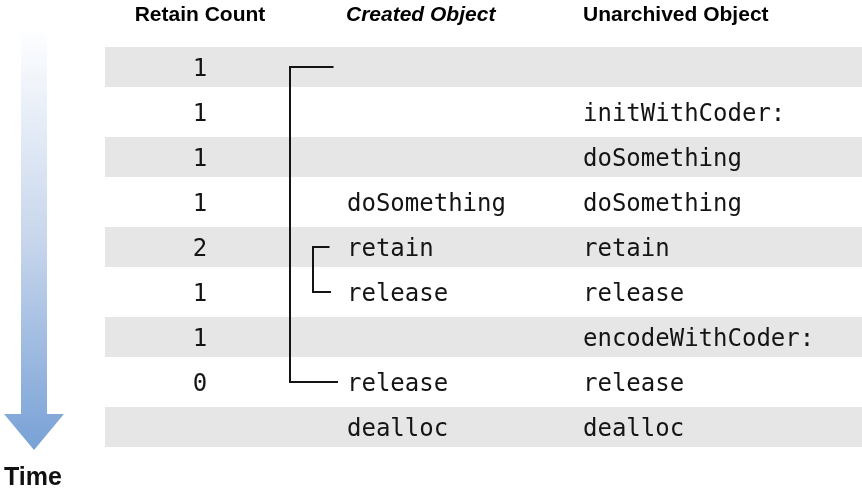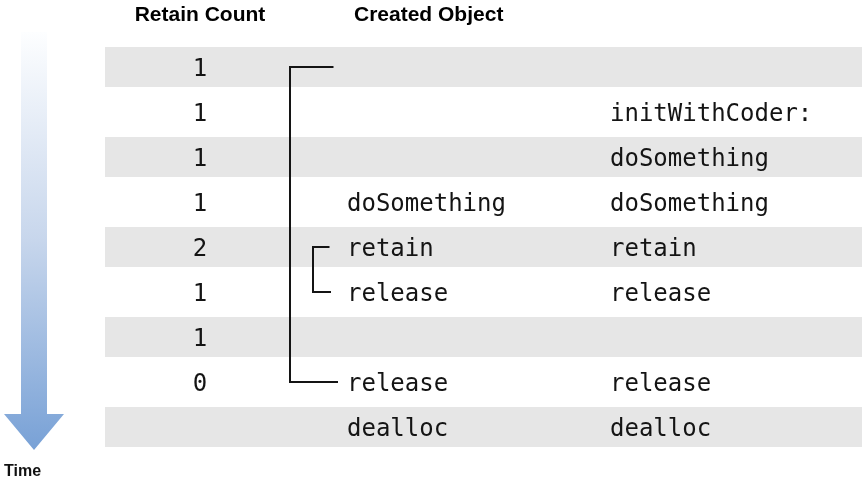--- a/index.html
+++ b/index.html
@@ -9,40 +9,40 @@
   }
 
   
   .time-arrow { position:absolute; left:0; top:0; }
   .time-arrow .at-top { stop-color: var(--arrow-top,#fdfeff); }
   .time-arrow .at-mid { stop-color: var(--arrow-mid,#c7d6ec); }
   .time-arrow .at-bot { stop-color: var(--arrow-bottom,#78a1d6); }
 
   .time-label {
     position:absolute; left:4px; top:462px;
-    font-size:16px; font-weight:bold; color:#111; letter-spacing:0px;
+    font-size:25px; font-weight:bold; color:#111; letter-spacing:0px;
   }
 
   
   .hdr { position:absolute; top:2px; font-size:21px; font-weight:bold; color:#000; white-space:nowrap; }
   .hdr-count { left:105px; width:190px; text-align:center; }
-  .hdr-created { left:354px; }
+  .hdr-created { left:346px;font-style:italic; }
   .hdr-unarchived { left:583px; }
 
   
   .rows { position:absolute; left:105px; right:0; top:47px; }
   .row { position:relative; height:40px; margin-bottom:5px; background:transparent; }
   .row:nth-child(odd) { background: var(--row-stripe,#e6e6e6); }
   .cell {
     position:absolute; top:0; height:40px; line-height:42px;
     font-family:"DejaVu Sans Mono", monospace; font-size:24px; color:#141414; white-space:pre;
   }
   .cell-count { left:0; width:190px; text-align:center; }
   .cell-created { left:242px; }
-  .cell-unarchived { left:505px; }
+  .cell-unarchived { left:478px; }
 
   
   .brackets { position:absolute; left:0; top:0; pointer-events:none; }
   .brackets path { fill:none; stroke: var(--bracket,#141414); stroke-width:2; }
 </style>
 </head>
 <body>
 
 <div class="canvas">
 
@@ -54,20 +54,21 @@
         <stop class="at-bot" offset="1"></stop>
       </linearGradient>
     </defs>
     <path d="M21,32 L47,32 L47,414 L64,414 L34,450 L4,414 L21,414 Z" fill="url(#arrowGrad)"></path>
   </svg>
 
   <div class="time-label">Time</div>
 
   <div class="hdr hdr-count">Retain Count</div>
   <div class="hdr hdr-created">Created Object</div>
+  <div class="hdr hdr-unarchived">Unarchived Object</div>
 
   <div class="rows" id="rows">
       <div class="row">
         <span class="cell cell-count">1</span>
         <span class="cell cell-unarchived"></span>
       </div>
       <div class="row">
         <span class="cell cell-count">1</span>
         <span class="cell cell-unarchived">initWithCoder:</span>
       </div>
@@ -87,20 +88,21 @@
         <span class="cell cell-unarchived">retain</span>
       </div>
       <div class="row">
         <span class="cell cell-count">1</span>
         <span class="cell cell-created">release</span>
         <span class="cell cell-unarchived">release</span>
       </div>
       <div class="row">
         <span class="cell cell-count">1</span>
         <span class="cell cell-created"></span>
+        <span class="cell cell-unarchived">encodeWithCoder:</span>
       </div>
       <div class="row">
         <span class="cell cell-count">0</span>
         <span class="cell cell-created">release</span>
         <span class="cell cell-unarchived">release</span>
       </div>
       <div class="row">
         <span class="cell cell-count"></span>
         <span class="cell cell-created">dealloc</span>
         <span class="cell cell-unarchived">dealloc</span>

